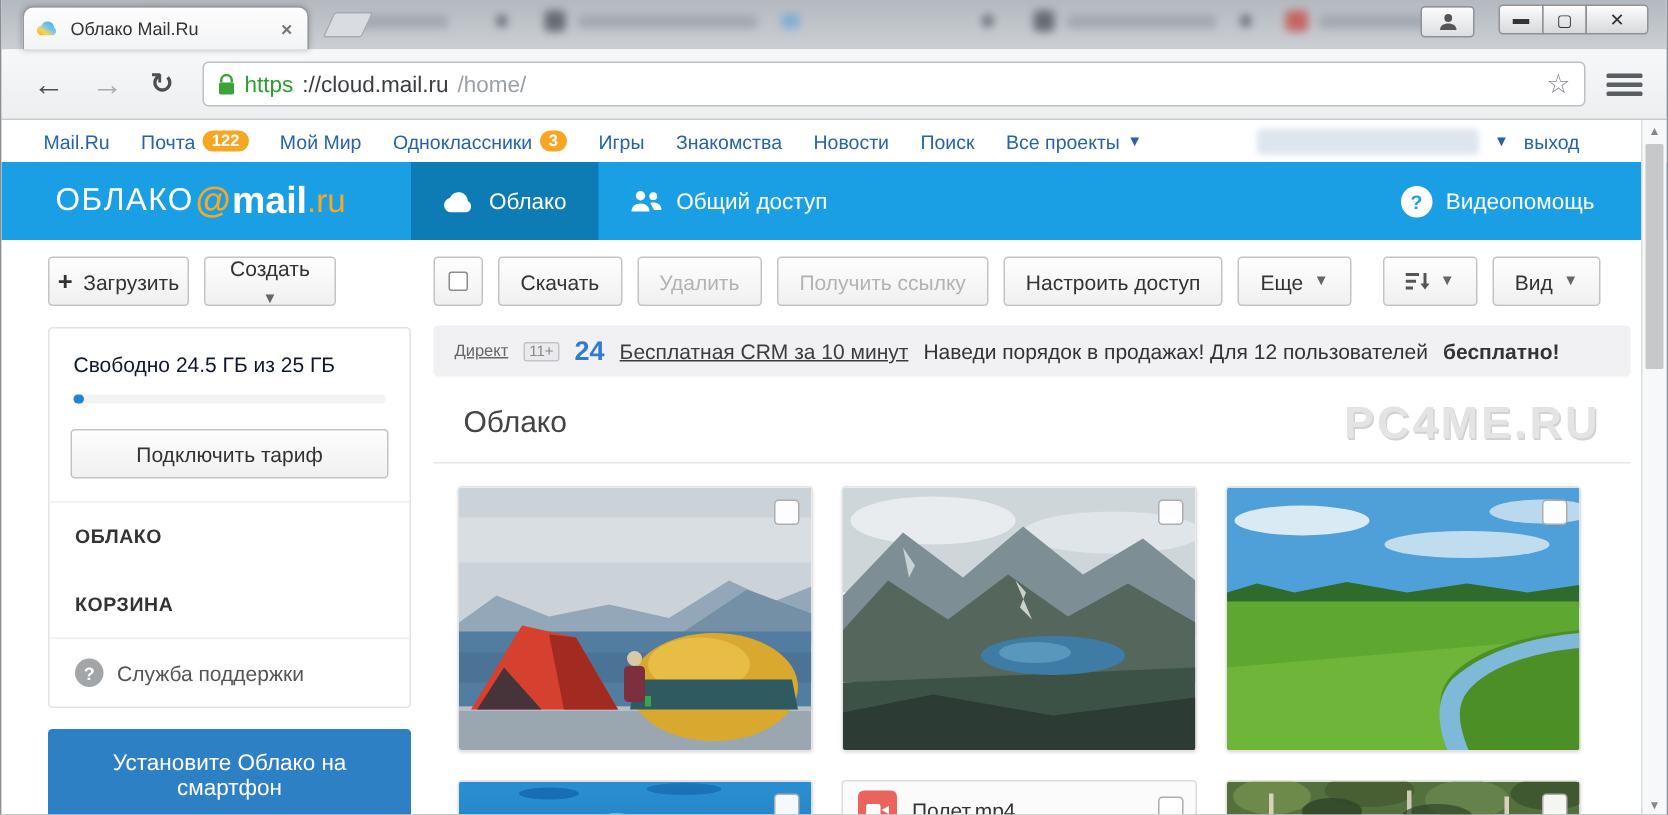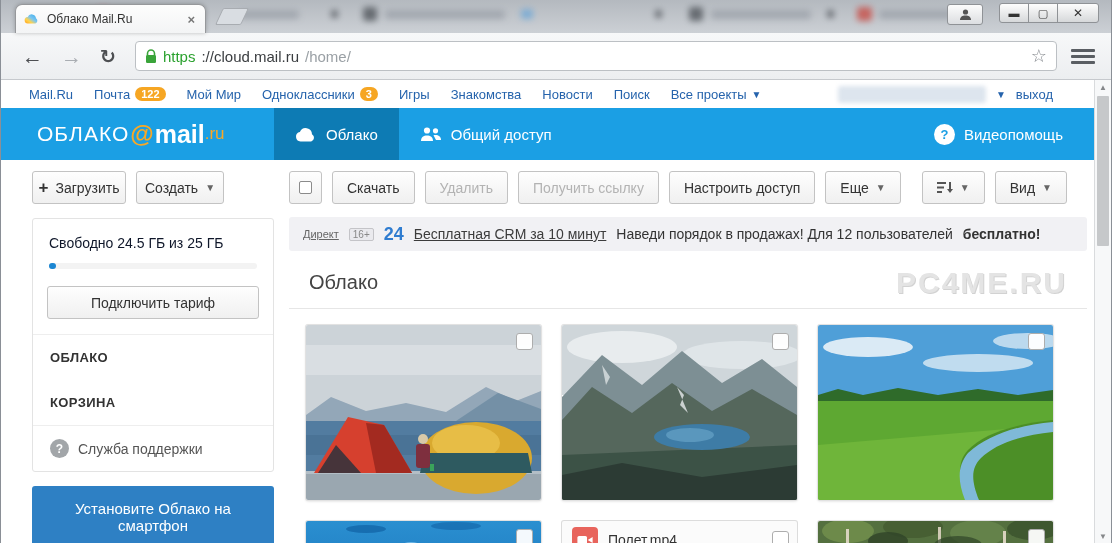--- a/index.html
+++ b/index.html
@@ -60,39 +60,39 @@
   .p-caret{color:#2563ac;font-size:10px;}
   .portal-right{margin-left:auto;display:flex;align-items:center;gap:10px;padding-right:30px;}
   .acct-blur{width:148px;height:17px;border-radius:3px;background:#dde5ee;filter:blur(2px);}
   
   .appheader{position:absolute;left:0;top:108px;width:100%;height:52px;background:#1b9fe4;
     display:flex;align-items:stretch;color:#fff;}
   .logo{display:flex;align-items:center;padding-left:36px;width:273px;white-space:nowrap;}
   .logo .lc{font-size:21px;letter-spacing:1px;color:#fff;}
   .logo .lat{font-size:24px;color:#f9a825;font-weight:bold;padding:0 1px;}
   .logo .lm{font-size:25px;font-weight:bold;color:#fff;}
-  .logo .lr{font-size:17px;color:#f9a825;}
+  .logo .lr{font-size:22px;color:#f9a825;}
   .app-tab{display:flex;align-items:center;gap:9px;padding:0 21px;font-size:15px;cursor:pointer;}
   .app-tab.active{background:#0d7bb4;}
   .help{margin-left:auto;display:flex;align-items:center;gap:9px;padding-right:48px;font-size:15px;cursor:pointer;}
   .qcircle{width:21px;height:21px;border-radius:50%;background:#fff;color:#1b9fe4;
     display:flex;align-items:center;justify-content:center;font-weight:bold;font-size:13px;}
   
   .content{position:absolute;left:0;top:160px;width:100%;height:383px;background:#fff;}
   .btn{display:inline-flex;align-items:center;justify-content:center;gap:7px;
     height:33px;padding:0 14px;font-size:14px;color:#333;cursor:pointer;
     background:linear-gradient(#fefefe,#f0f0f0);border:1px solid #c3c3c3;border-radius:3px;
     font-family:inherit;white-space:nowrap;}
   .btn.disabled{color:#b3b3b3;cursor:default;}
   .caret{font-size:10px;color:#666;}
   
   .sidebar{position:absolute;left:31px;top:11px;width:242px;}
   .side-btnrow{display:flex;gap:10px;}
   .side-btnrow .btn:first-child{width:94px;}
-  .side-btnrow .btn:last-child{width:88px;}
+  .side-btnrow .btn:last-child{width:88px;flex-direction:column;}
   .plus{font-size:17px;font-weight:bold;color:#333;}
   .panel{margin-top:14px;border:1px solid #e3e3e3;border-radius:3px;background:#fff;}
   .storage{padding:16px 16px 0;font-size:14px;color:#0f172a;}
   .usage{margin:12px 16px 0;height:6px;background:#f3f3f3;border-radius:3px;position:relative;}
   .usage-fill{position:absolute;left:0;top:0;bottom:0;width:7px;background:#1b86d2;border-radius:3px;}
   .tariff-wrap{padding:17px 14px 15px;}
   .tariff-wrap .btn{width:100%;}
   .side-nav{border-top:1px solid #eee;}
   .side-nav-item{padding:15px 17px;font-size:13px;font-weight:bold;color:#333;letter-spacing:.4px;cursor:pointer;}
   .support{border-top:1px solid #eee;padding:13px 17px;display:flex;align-items:center;gap:9px;
@@ -345,21 +345,21 @@
           <span class="caret">▼</span>
         </button>
         <button class="btn">
           <span>Вид</span>
           <span class="caret">▼</span>
         </button>
       </div>
 
       <div class="adbar">
         <span class="ad-direct">Директ</span>
-        <span class="ad-age">16+</span>
+        <span class="ad-age">11+</span>
         <span class="ad-logo">24</span>
         <span class="ad-link">Бесплатная CRM за 10 минут</span>
         <span>Наведи порядок в продажах! Для 12 пользователей</span>
         <span class="ad-bold">бесплатно!</span>
       </div>
 
       <div class="title-row">
         <span class="page-title">Облако</span>
         <span class="watermark">PC4ME.RU</span>
       </div>

